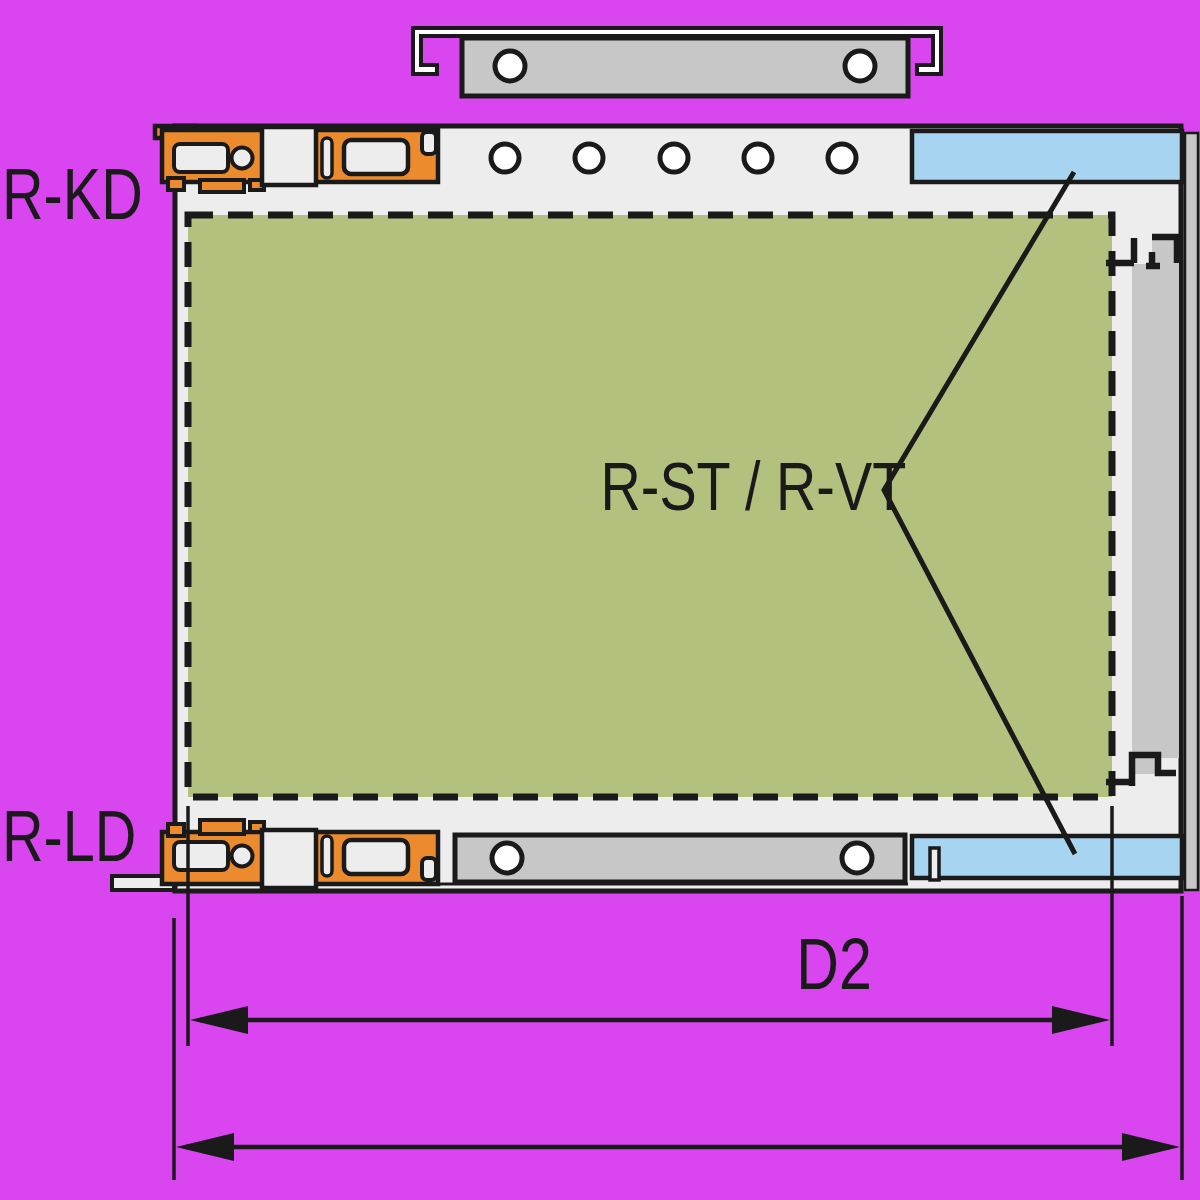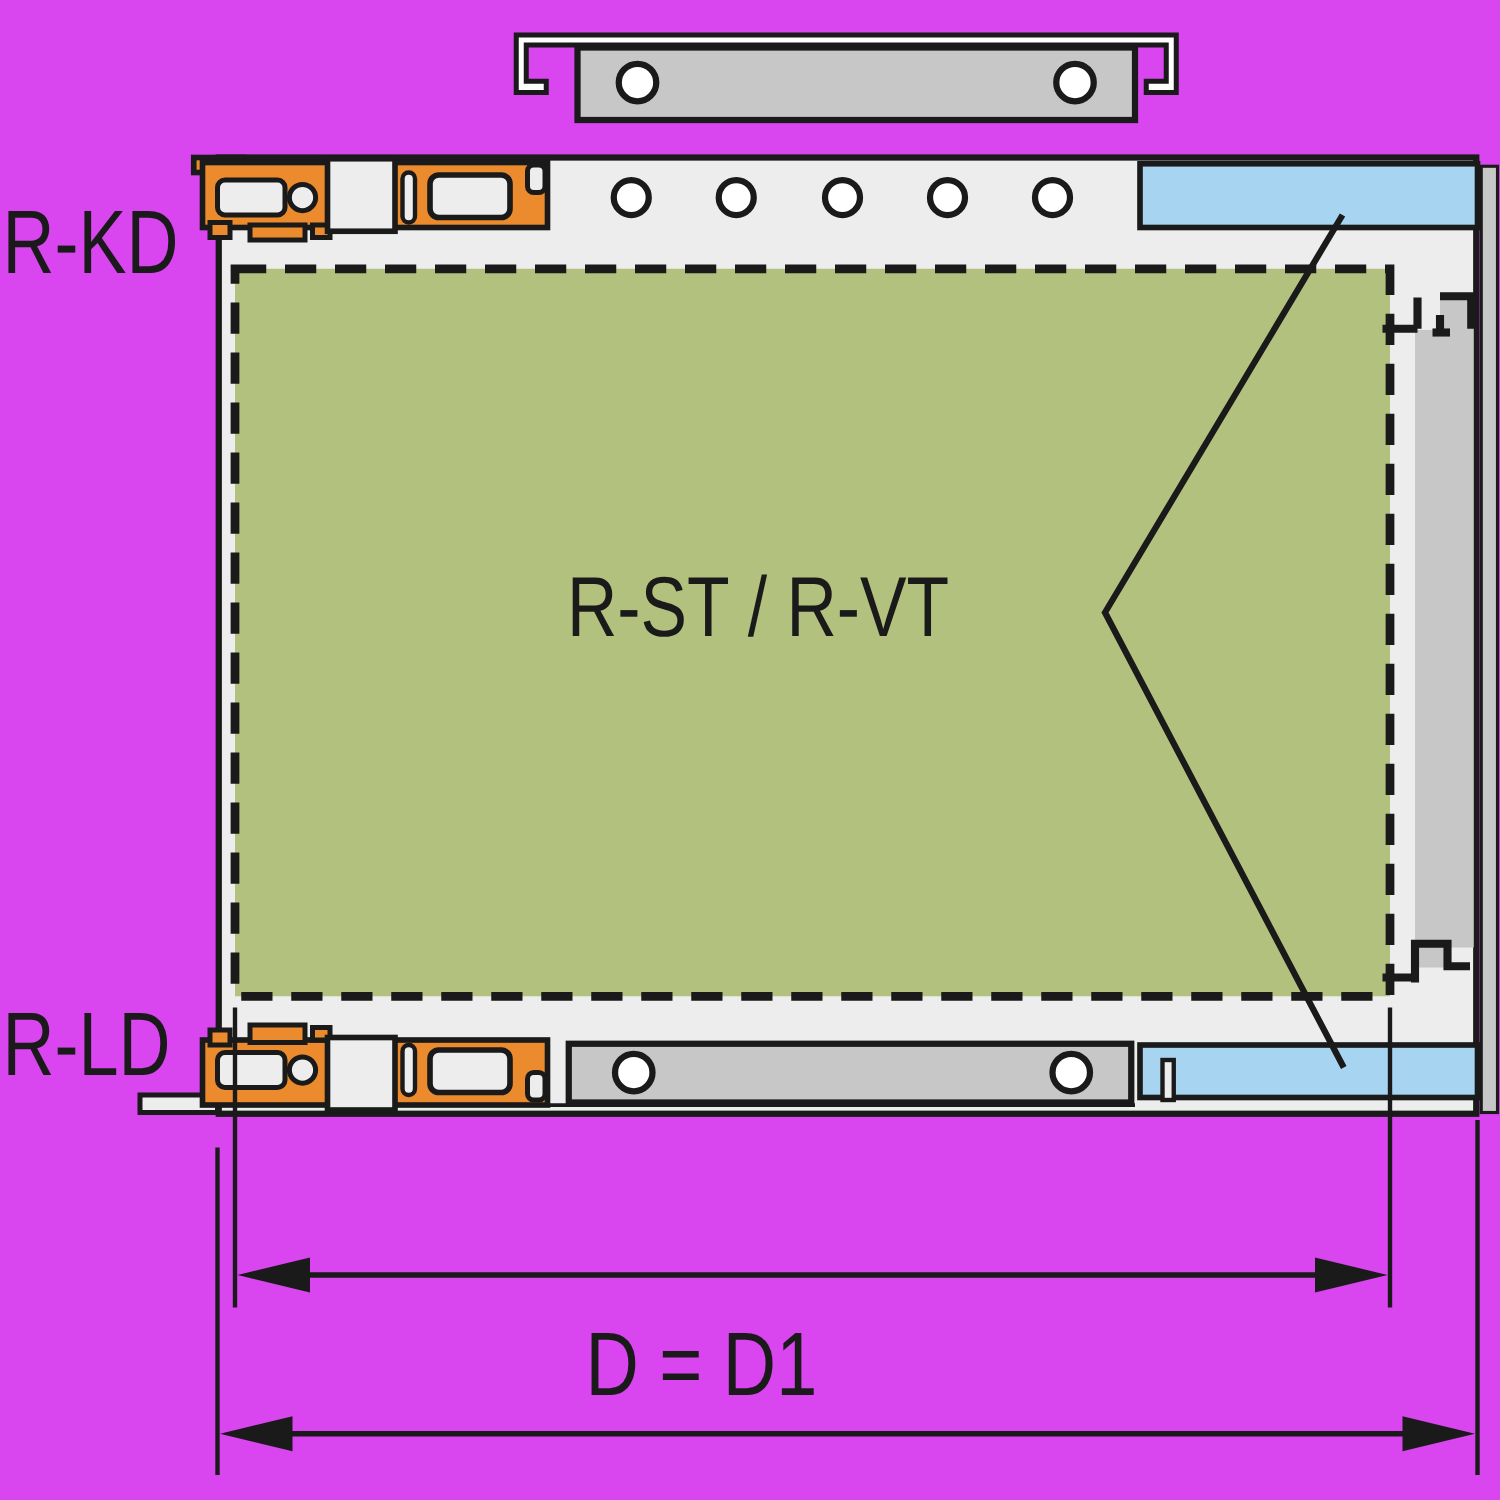--- a/index.html
+++ b/index.html
@@ -6,21 +6,21 @@
   .canvas{
     position:relative;width:1200px;height:1200px;background:#d946ef;overflow:hidden;
     font-family:"Liberation Sans", sans-serif;
   }
   .canvas svg{position:absolute;left:0;top:0;}
   .lbl{
     position:absolute;color:#1a1a1a;white-space:nowrap;line-height:1;
     font-family:"Liberation Sans", sans-serif;
   }
   .lbl-left{font-size:72px;transform-origin:0 50%;transform:scaleX(0.80);}
-  .lbl-center{text-align:left;text-decoration:underline;}
+  .lbl-center{text-align:right;text-decoration:underline;}
   .lbl-center span{display:inline-block;transform:scaleX(0.82);}
   #lbl-board{left:420px;top:452px;width:520px;font-size:68px;}
   #lbl-rkd{left:2px;top:158px;}
   #lbl-rld{left:2px;top:800px;}
   #lbl-d2{left:420px;top:928px;width:460px;font-size:72px;}
   #lbl-d1{left:448px;top:1056px;width:460px;font-size:72px;}
 </style>
 </head>
 <body>
 
@@ -120,17 +120,17 @@
     <polygon points="176,1147 234,1133 234,1161" fill="#1A1A1A" stroke="none"></polygon>
     <polygon points="1180,1147 1122,1133 1122,1161" fill="#1A1A1A" stroke="none"></polygon>
   </g>
 </svg>
 
 <div class="lbl lbl-left" id="lbl-rkd">R-KD</div>
 <div class="lbl lbl-left" id="lbl-rld">R-LD</div>
 <div class="lbl lbl-center" id="lbl-board">
   <span>R-ST / R-VT</span>
 </div>
-<div class="lbl lbl-center" id="lbl-d1">
-  <span>D = D1</span>
+<div class="lbl lbl-center" id="lbl-d2">
+  <span>D2</span>
 </div>
 
 </div>
 
 </body></html>

